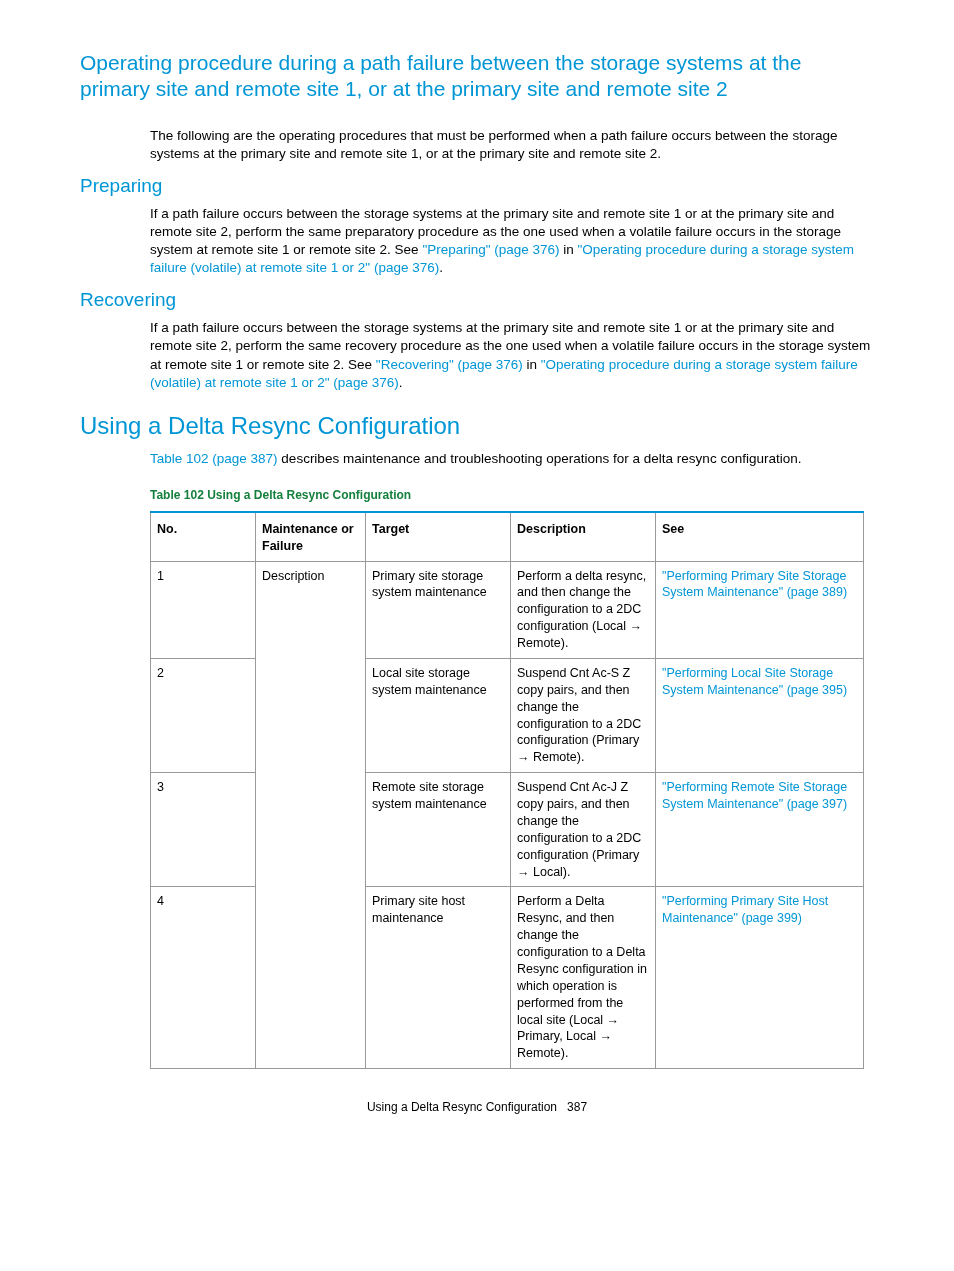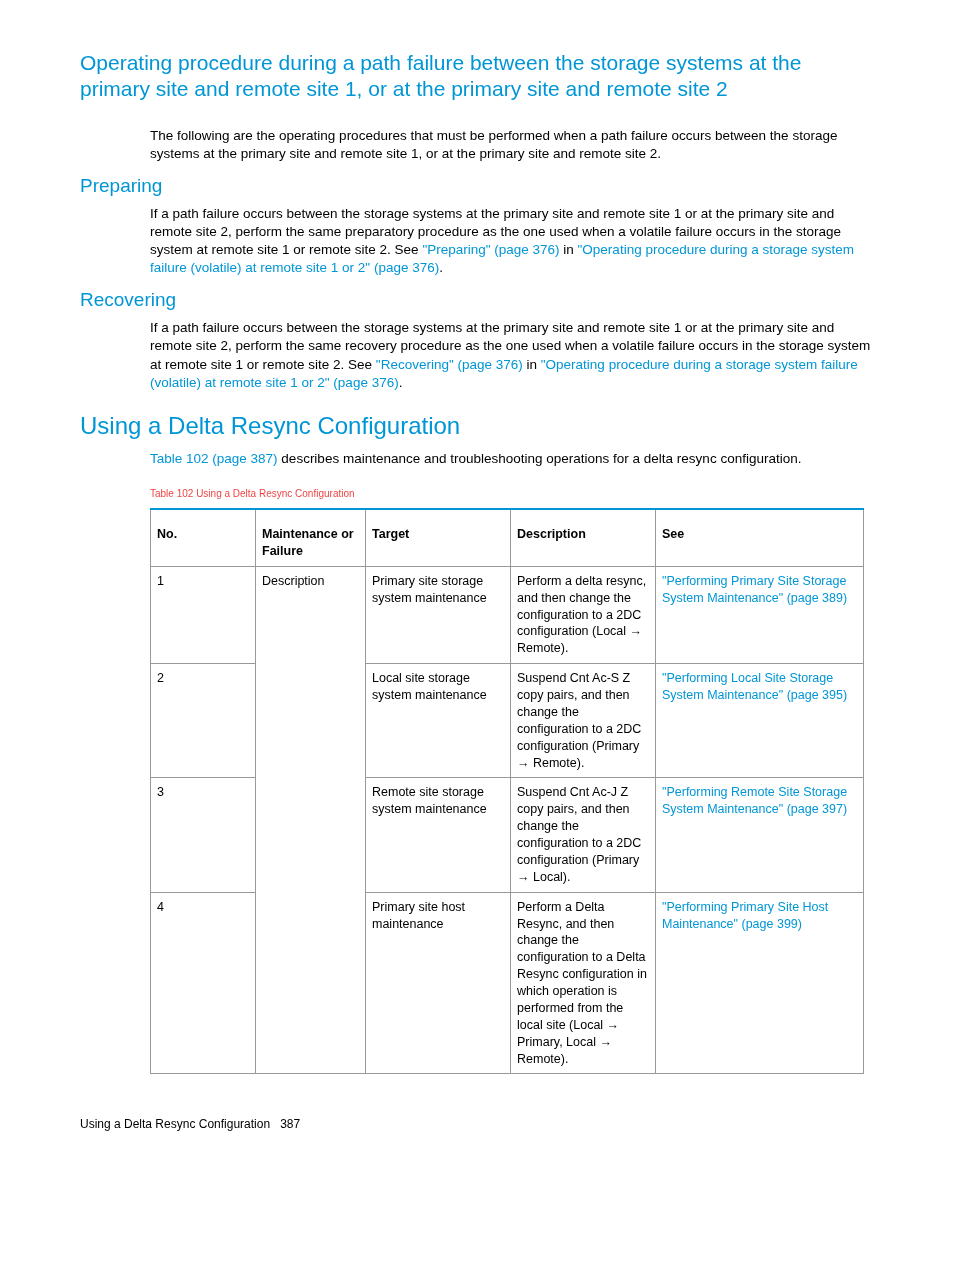--- a/index.html
+++ b/index.html
@@ -34,55 +34,55 @@
   .para {
     margin: 0 0 6px 70px;
     font-size: 13.5px;
     line-height: 1.35;
   }
   a.link {
     color: #0096d6;
     text-decoration: none;
   }
   .table-caption {
-    color: #ef4444;
-    font-weight: normal;
-    font-size: 10px;
+    color: #15803d;
+    font-weight: bold;
+    font-size: 12px;
     margin: 18px 0 8px 70px;
   }
   table {
     border-collapse: collapse;
     margin-left: 70px;
     width: 714px;
     font-size: 12.5px;
   }
   th {
     text-align: left;
     font-weight: bold;
-    padding: 16px 8px 6px 6px;
+    padding: 8px 8px 6px 6px;
     border-top: 2px solid #0096d6;
     border-bottom: 1px solid #999;
     border-left: 1px solid #999;
     border-right: 1px solid #999;
     vertical-align: top;
   }
   td {
     padding: 6px 8px 6px 6px;
     border: 1px solid #999;
     vertical-align: top;
   }
   .no-border-bottom {
     border-bottom: none;
   }
   .no-border-top {
     border-top: none;
   }
   .footer {
-    margin-top: 42px;
-    text-align: left;
+    margin-top: 30px;
+    text-align: center;
     font-size: 12px;
   }
 </style>
 </head>
 <body>
 
 <div class="h3">Operating procedure during a path failure between the storage systems at the primary site and remote site 1, or at the primary site and remote site 2</div>
 <p class="para">The following are the operating procedures that must be performed when a path failure occurs between the storage systems at the primary site and remote site 1, or at the primary site and remote site 2.</p>
 
 <div class="h4">Preparing</div>

